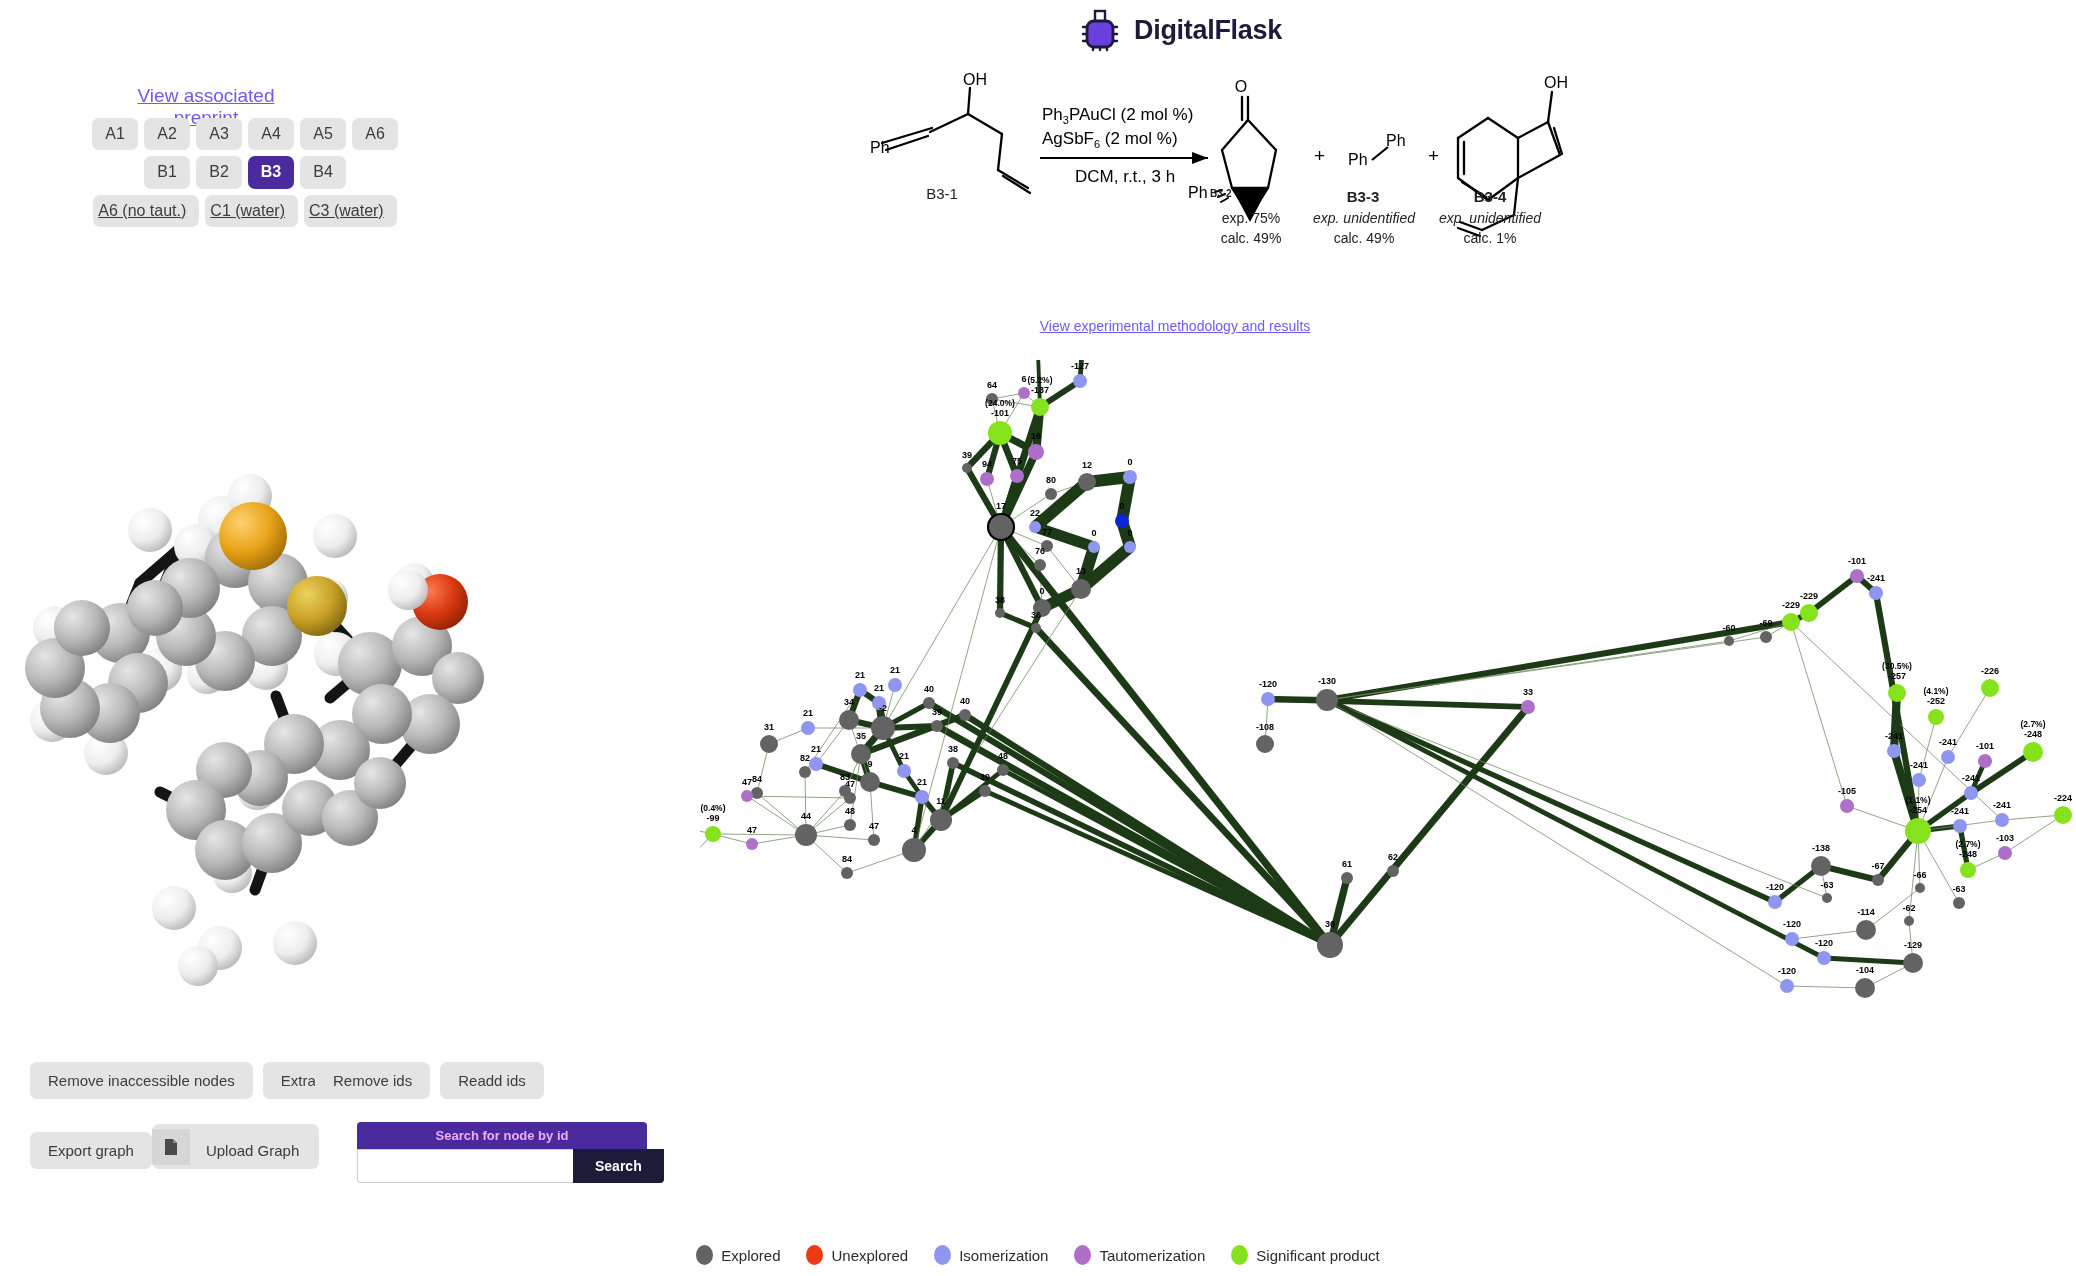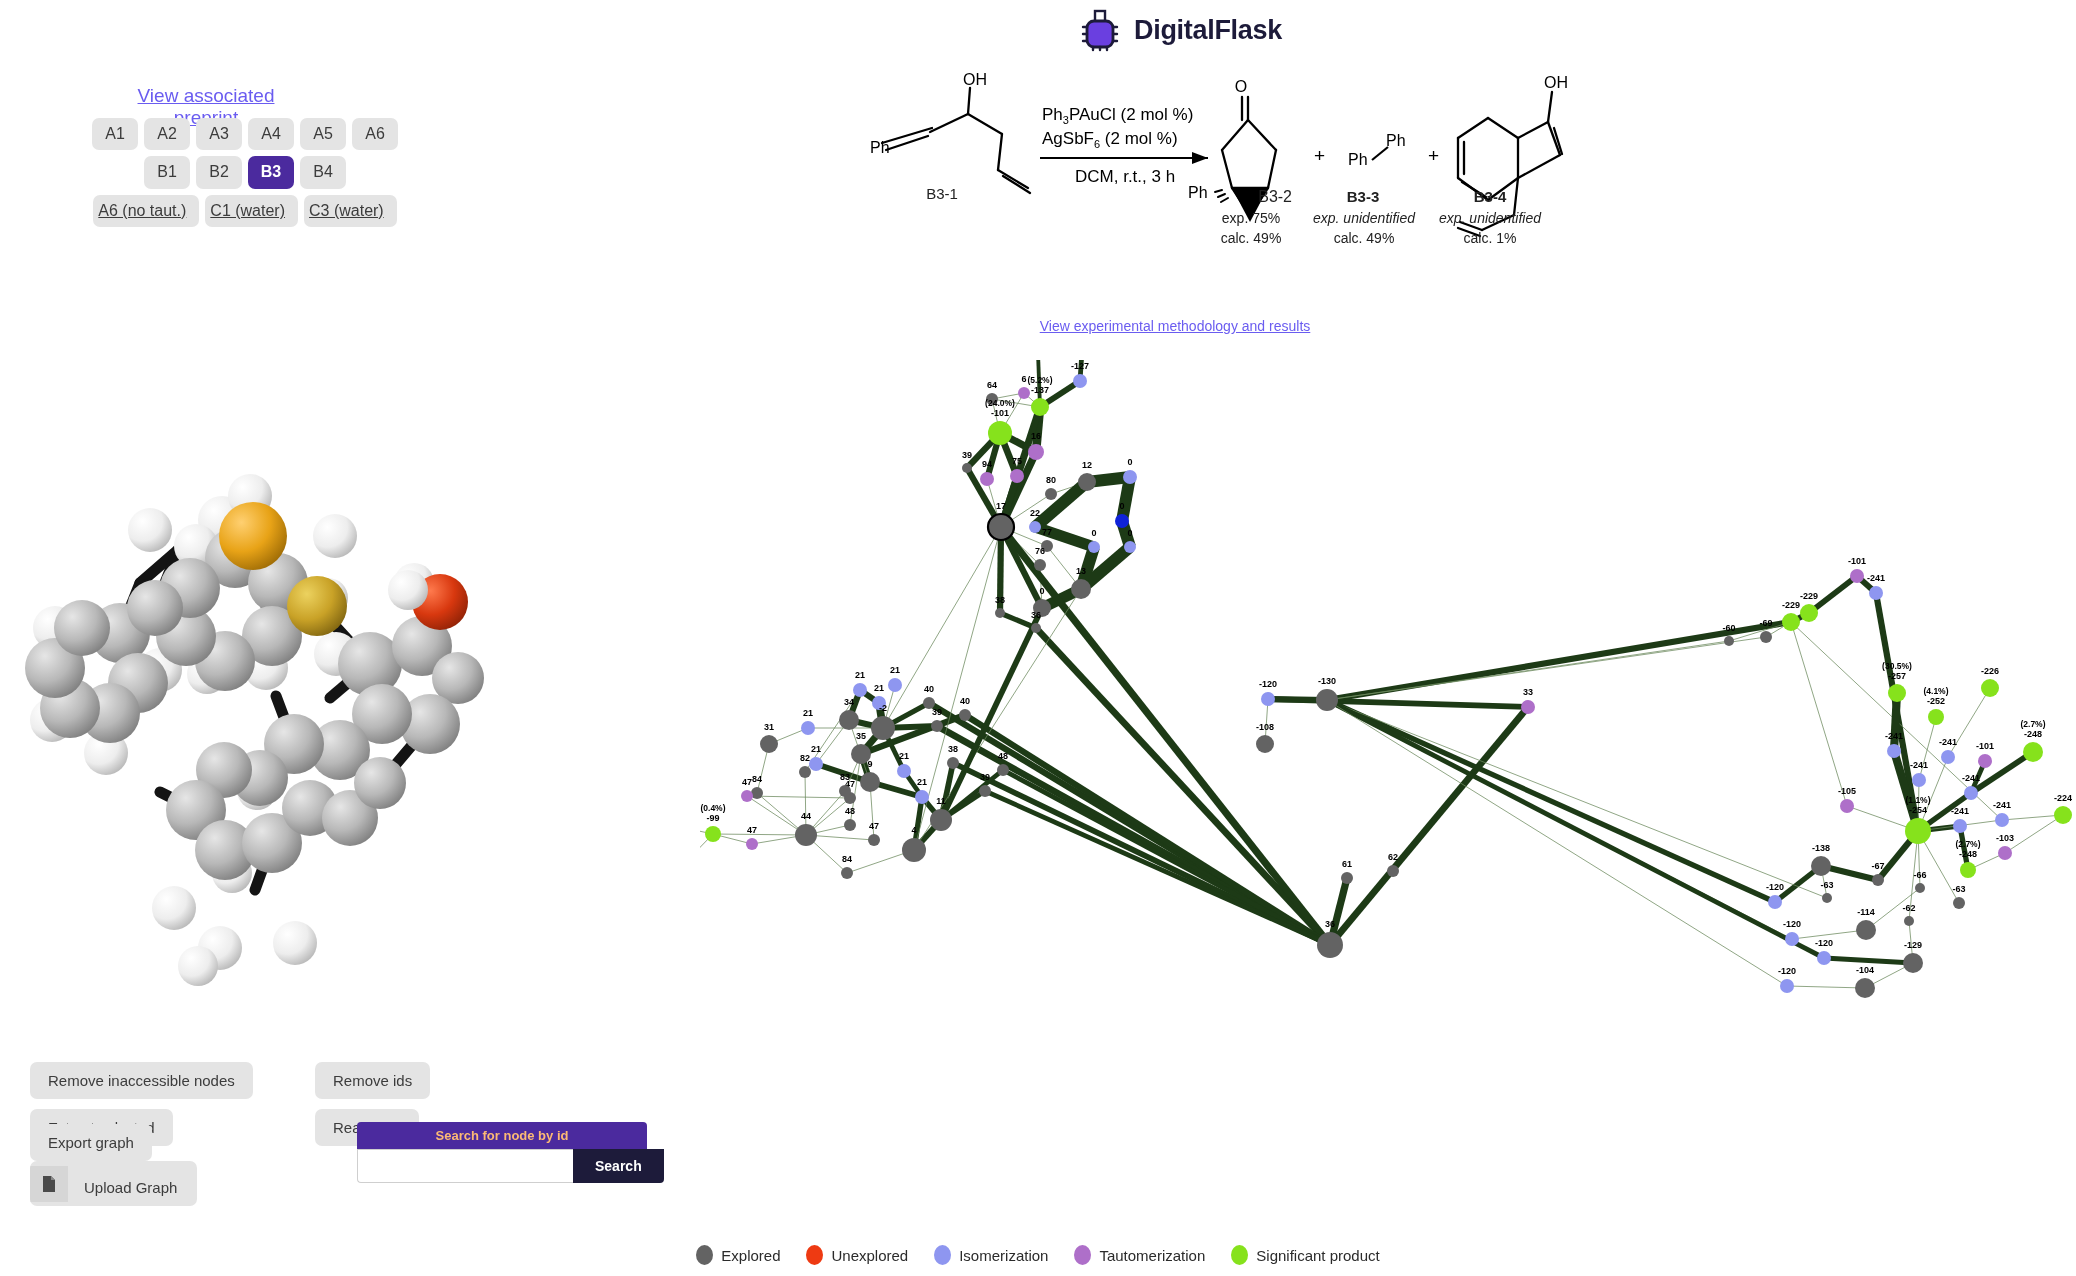--- a/index.html
+++ b/index.html
@@ -44,41 +44,41 @@
 
   
   .mol-viewer {
     position: absolute; left: 10px; top: 378px;
     width: 480px; height: 620px;
     background: #ffffff;
   }
   .mol-viewer svg { display: block; }
 
   
-  .tool-row { position: absolute; display: flex; align-items: flex-start; flex-direction: column; }
+  .tool-row { position: absolute; display: flex; align-items: flex-end; }
   .tool-btn {
     background: #e4e4e4; border: none; border-radius: 7px;
     color: #3c3c3c; font-size: 15px; font-family: "Liberation Sans", sans-serif;
     padding: 10px 18px; cursor: pointer; white-space: nowrap;
   }
   .upload-wrap {
     display: flex; align-items: center; background: #e4e4e4; border-radius: 7px;
     overflow: hidden;
   }
   .upload-icon {
     background: #d6d6d6; padding: 9px 12px; display: flex; align-items: center;
     cursor: pointer;
   }
   .upload-label {
     padding: 18px 20px 10px 16px; font-size: 15px; color: #3c3c3c; cursor: pointer;
     white-space: nowrap;
   }
   .search-block { position: absolute; left: 357px; top: 1122px; width: 290px; }
   .search-head {
-    background: #4b2a9e; color: #fdba74; font-size: 13px; font-weight: bold;
+    background: #4b2a9e; color: #f0abfc; font-size: 13px; font-weight: bold;
     text-align: center; padding: 6px 0; border-radius: 4px 4px 0 0;
   }
   .search-bar { display: flex; }
   .search-input {
     flex: 1; border: 1px solid #cfcfcf; border-right: none; border-radius: 0 0 0 4px;
     height: 34px; font-size: 15px; padding: 0 8px; box-sizing: border-box;
     font-family: "Liberation Sans", sans-serif; outline: none; background:#fff;
   }
   .search-go {
     background: #1d1b3a; color: #ffffff; border: none; border-radius: 0 0 4px 0;
@@ -369,21 +369,21 @@
         <line x1="648" y1="108" x2="644" y2="145"></line>
         <line x1="644" y1="145" x2="612" y2="160"></line>
         <line x1="612" y1="160" x2="590" y2="152"></line>
         <line x1="610" y1="166" x2="588" y2="158"></line>
       </g>
       <text x="674" y="18" font-size="16" font-family="Liberation Sans, sans-serif" fill="#000">OH</text>
     </svg>
 
     <div style="position:absolute; left:0; top:0;">
       <div style="position:absolute; left:22px; top:115px; width:100px; text-align:center; font-size:15px; font-weight:normal;">B3-1</div>
-      <div style="position:absolute; left:340px; top:118px; width:82px; text-align:right; font-size:16px; font-weight:normal;">B3-2</div>
+      <div style="position:absolute; left:340px; top:118px; width:82px; text-align:left; font-size:10px; font-weight:bold;">B3-2</div>
       <div style="position:absolute; left:330px; top:140px; width:102px; text-align:center; font-size:14px;">exp. 75%</div>
       <div style="position:absolute; left:330px; top:160px; width:102px; text-align:center; font-size:14px;">calc. 49%</div>
       <div style="position:absolute; left:451px; top:118px; width:84px; text-align:center; font-size:15px; font-weight:bold;">B3-3</div>
       <div style="position:absolute; left:425px; top:140px; width:138px; text-align:center; font-size:14px; font-style:italic;">exp. unidentified</div>
       <div style="position:absolute; left:443px; top:160px; width:102px; text-align:center; font-size:14px;">calc. 49%</div>
       <div style="position:absolute; left:578px; top:118px; width:84px; text-align:center; font-size:15px; font-weight:bold;">B3-4</div>
       <div style="position:absolute; left:551px; top:140px; width:138px; text-align:center; font-size:14px; font-style:italic;">exp. unidentified</div>
       <div style="position:absolute; left:569px; top:160px; width:102px; text-align:center; font-size:14px;">calc. 1%</div>
     </div>
   </div>

